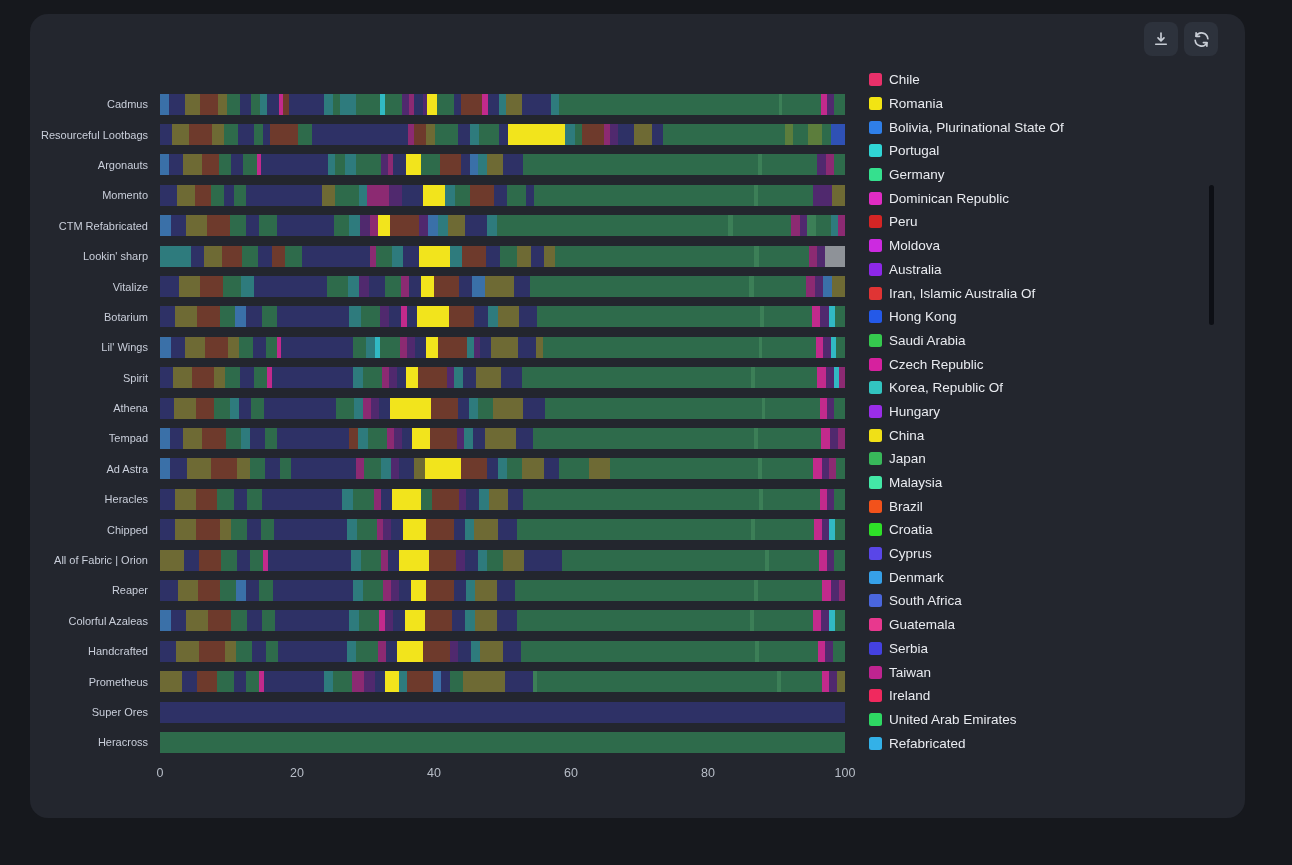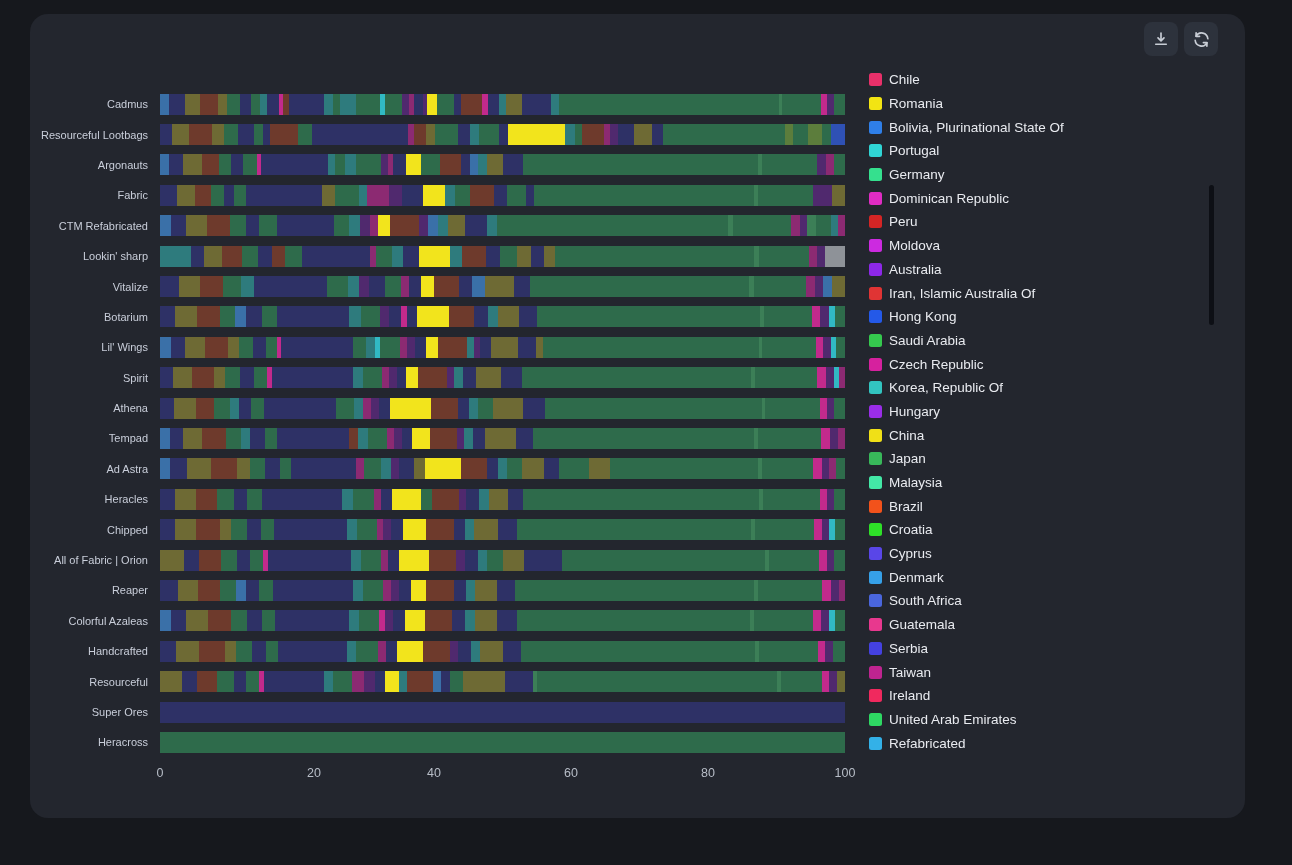--- a/index.html
+++ b/index.html
@@ -174,21 +174,21 @@
             <div class="seg" style="flex-grow: 2.6; background: rgb(46, 49, 102);"></div>
             <div class="seg" style="flex-grow: 30; background: rgb(46, 107, 75);"></div>
             <div class="seg" style="flex-grow: 0.5; background: rgb(60, 127, 87);"></div>
             <div class="seg" style="flex-grow: 7; background: rgb(46, 107, 75);"></div>
             <div class="seg" style="flex-grow: 1.2; background: rgb(80, 41, 110);"></div>
             <div class="seg" style="flex-grow: 1; background: rgb(140, 42, 114);"></div>
             <div class="seg" style="flex-grow: 1.4; background: rgb(46, 107, 75);"></div>
           </div>
         </div>
         <div class="row">
-          <div class="bar-label">Fabric</div>
+          <div class="bar-label">Momento</div>
           <div class="track">
             <div class="seg" style="flex-grow: 2; background: rgb(46, 49, 102);"></div>
             <div class="seg" style="flex-grow: 2.2; background: rgb(110, 106, 52);"></div>
             <div class="seg" style="flex-grow: 1.8; background: rgb(110, 58, 44);"></div>
             <div class="seg" style="flex-grow: 1.6; background: rgb(46, 107, 75);"></div>
             <div class="seg" style="flex-grow: 1.2; background: rgb(46, 49, 102);"></div>
             <div class="seg" style="flex-grow: 1.4; background: rgb(46, 107, 75);"></div>
             <div class="seg" style="flex-grow: 9; background: rgb(46, 49, 102);"></div>
             <div class="seg" style="flex-grow: 1.5; background: rgb(110, 106, 52);"></div>
             <div class="seg" style="flex-grow: 2.8; background: rgb(46, 107, 75);"></div>
@@ -686,21 +686,21 @@
             <div class="seg" style="flex-grow: 1.8; background: rgb(46, 49, 102);"></div>
             <div class="seg" style="flex-grow: 24; background: rgb(46, 107, 75);"></div>
             <div class="seg" style="flex-grow: 0.4; background: rgb(60, 127, 87);"></div>
             <div class="seg" style="flex-grow: 6; background: rgb(46, 107, 75);"></div>
             <div class="seg" style="flex-grow: 0.8; background: rgb(194, 42, 140);"></div>
             <div class="seg" style="flex-grow: 0.8; background: rgb(80, 41, 110);"></div>
             <div class="seg" style="flex-grow: 1.2; background: rgb(46, 107, 75);"></div>
           </div>
         </div>
         <div class="row">
-          <div class="bar-label">Resourceful</div>
+          <div class="bar-label">Prometheus</div>
           <div class="track">
             <div class="seg" style="flex-grow: 2.4; background: rgb(110, 106, 52);"></div>
             <div class="seg" style="flex-grow: 1.6; background: rgb(46, 49, 102);"></div>
             <div class="seg" style="flex-grow: 2.2; background: rgb(110, 58, 44);"></div>
             <div class="seg" style="flex-grow: 1.8; background: rgb(46, 107, 75);"></div>
             <div class="seg" style="flex-grow: 1.3; background: rgb(46, 49, 102);"></div>
             <div class="seg" style="flex-grow: 1.5; background: rgb(46, 107, 75);"></div>
             <div class="seg" style="flex-grow: 0.5; background: rgb(194, 42, 140);"></div>
             <div class="seg" style="flex-grow: 6.5; background: rgb(46, 49, 102);"></div>
             <div class="seg" style="flex-grow: 1; background: rgb(46, 123, 125);"></div>
@@ -734,21 +734,21 @@
         <div class="row">
           <div class="bar-label">Heracross</div>
           <div class="track">
             <div class="seg" style="flex-grow: 100; background: rgb(46, 107, 75);"></div>
           </div>
         </div>
       </div>
 
     <div class="axis" id="axis">
         <span class="tick" style="left: 0px;">0</span>
-        <span class="tick" style="left: 137px; margin-left: 17px;">20</span>
+        <span class="tick" style="left: 137px;">20</span>
         <span class="tick" style="left: 274px;">40</span>
         <span class="tick" style="left: 411px;">60</span>
         <span class="tick" style="left: 548px;">80</span>
         <span class="tick" style="left: 685px;">100</span>
       </div>
 
     <div class="legend">
       <div class="legend-inner" id="legend-inner">
           <div class="legend-item">
             <span class="swatch" style="background: rgb(232, 48, 106);"></span>

